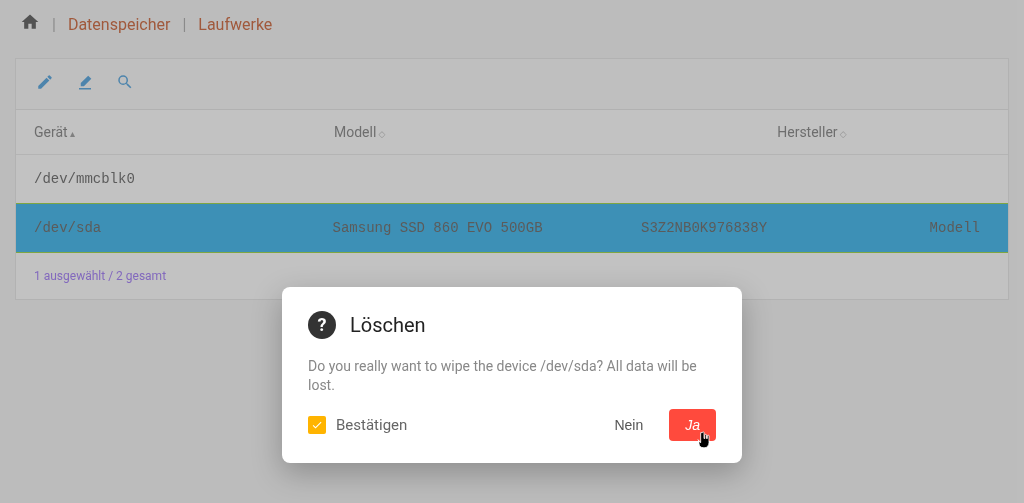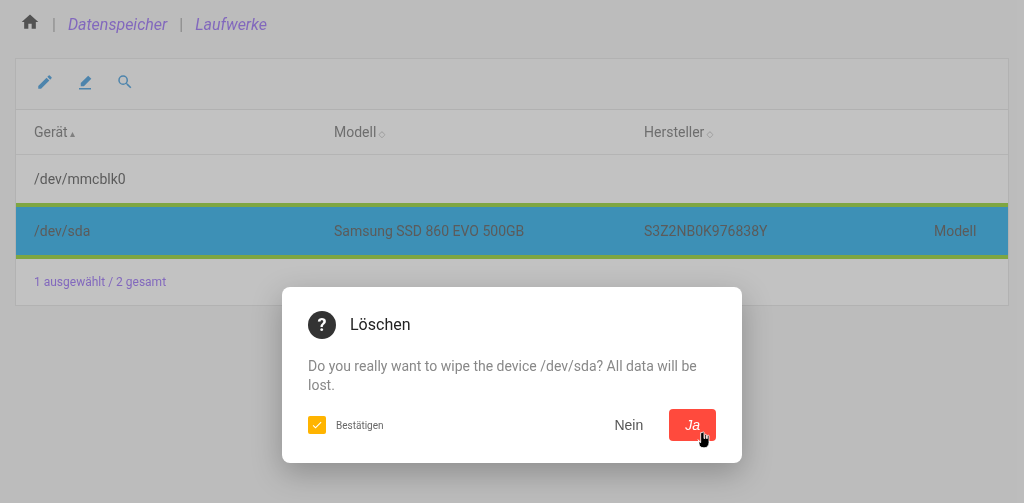--- a/index.html
+++ b/index.html
@@ -2,48 +2,48 @@
 <html><head>
 <meta charset="utf-8">
 <style>
   * { box-sizing: border-box; margin: 0; padding: 0; }
   html, body { width: 1024px; height: 503px; font-family: -apple-system, BlinkMacSystemFont, "Segoe UI", Roboto, sans-serif; overflow: hidden; }
   body { background: #f5f5f5; color: #333; position: relative; }
 
   .breadcrumb { display: flex; align-items: center; gap: 12px; padding: 12px 20px; }
   .breadcrumb .home-icon svg { width: 20px; height: 20px; fill: #333; }
   .breadcrumb .sep { color: #999; font-size: 16px; }
-  .breadcrumb .crumb { color: #8b5cf6; font-size: 16px; font-style: italic; }
+  .breadcrumb .crumb { color: #c2410c; font-size: 16px; }
 
   .panel { margin: 10px 15px; background: #fff; border: 1px solid #e2e2e2; }
   .toolbar { display: flex; align-items: center; gap: 22px; padding: 14px 20px; border-bottom: 1px solid #e0e0e0; background: #f9f9f9; }
   .toolbar .icon svg { width: 18px; height: 18px; fill: #2a8fd8; }
   .toolbar .icon { cursor: pointer; }
 
   .table-header { display: flex; padding: 14px 18px; border-bottom: 1px solid #e6e6e6; color: #666; font-size: 14px; }
   .col-device { width: 300px; }
   .col-model { width: 310px; }
   .col-serial { width: 290px; }
-  .col-manuf { flex: 1; text-align: left; padding-right: 10px; }
+  .col-manuf { flex: 1; text-align: center; padding-right: 10px; }
   .sort-asc::after { content: " \25B4"; font-size: 10px; color: #888; }
   .sortable::after { content: " \25C7"; font-size: 9px; color: #aaa; }
 
-  .row { display: flex; padding: 16px 18px; font-size: 14px; color: #444; border-bottom: 4px solid #84cc16; }
+  .row { display: flex; padding: 16px 18px; font-size: 14px; color: #444; border-bottom: 1px solid #84cc16; font-family: Liberation Mono, monospace; }
   .row.selected { background: #0ea5e9; }
 
   .footer-row { padding: 16px 18px; font-size: 12px; color: #8b5cf6; }
 
   .overlay { position: absolute; inset: 0; background: rgba(120,120,120,0.45); display: flex; align-items: flex-end; justify-content: center; }
   .dialog { background: #fff; border-radius: 8px; width: 460px; padding: 24px 26px 22px; box-shadow: 0 10px 30px rgba(0,0,0,0.25); margin-bottom: 40px; position: relative; }
   .dialog-head { display: flex; align-items: center; gap: 14px; margin-bottom: 18px; }
   .dialog-head .qicon { width: 28px; height: 28px; border-radius: 50%; background: #333; color: #fff; display: flex; align-items: center; justify-content: center; font-weight: bold; font-size: 18px; }
-  .dialog-title { font-size: 16px; color: #222; }
+  .dialog-title { font-size: 20px; color: #222; }
   .dialog-msg { color: #888; font-size: 14px; margin-bottom: 13px; line-height: 1.4; }
   .dialog-actions { display: flex; align-items: center; }
-  .confirm-check { display: flex; align-items: center; gap: 10px; flex: 1; color: #666; font-size: 10px; }
+  .confirm-check { display: flex; align-items: center; gap: 10px; flex: 1; color: #666; font-size: 15px; }
   .checkbox { width: 18px; height: 18px; background: #ffb400; display: flex; align-items: center; justify-content: center; border-radius: 2px; }
   .checkbox svg { width: 12px; height: 12px; fill: #fff; }
   .btn { padding: 8px 16px; font-size: 14px; border: none; border-radius: 4px; cursor: pointer; }
   .btn-no { background: transparent; color: #555; margin-right: 10px; }
   .btn-yes { background: #ff4a3d; color: #fff; font-style: italic; }
   .cursor-hand { position: absolute; right: 28px; bottom: 8px; }
   .cursor-hand svg { width: 20px; height: 20px; fill: #000; stroke: #fff; stroke-width: 1; }
 </style>
 </head>
 <body>

